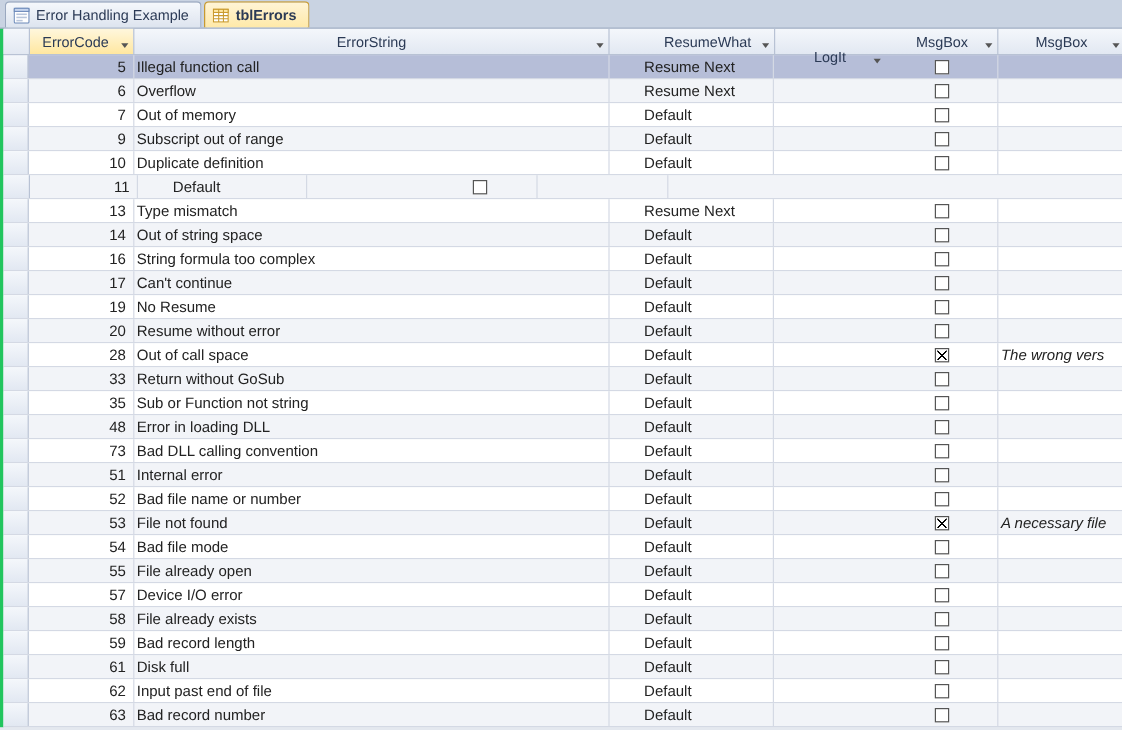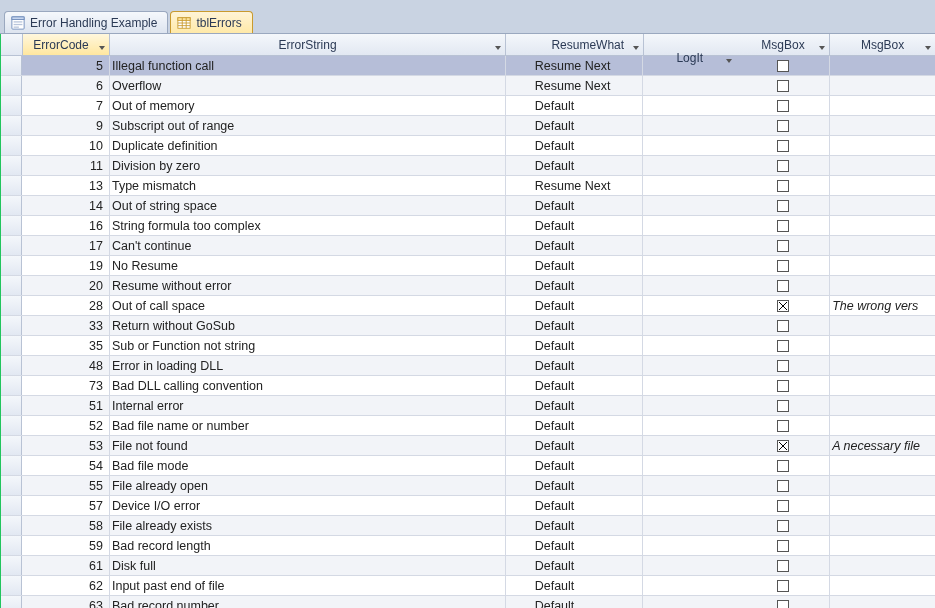--- a/index.html
+++ b/index.html
@@ -10,21 +10,21 @@
     background: #e4e8ef;
     color: #222;
     width: 935px;
     height: 608px;
     overflow: hidden;
   }
   
   .tabbar {
     display: flex;
     align-items: flex-end;
-    height: 34px;
+    height: 24px;
     background: #c9d3e2;
     border-bottom: 1px solid #9aa8bf;
     padding-left: 4px;
     gap: 2px;
   }
   .tab {
     display: flex;
     align-items: center;
     gap: 5px;
     height: 22px;
@@ -34,34 +34,34 @@
     border-bottom: none;
     border-radius: 4px 4px 0 0;
     background: linear-gradient(#f5f8fc, #dde4ef);
     color: #2b3a55;
     cursor: pointer;
     position: relative;
   }
   .tab.active {
     background: linear-gradient(#fff4d6, #ffe9a8);
     border-color: #c99a2e;
-    font-weight: 400;
+    font-weight: 700;
     z-index: 2;
   }
   .tab-icon {
     width: 14px; height: 14px;
     display: inline-flex; align-items: center; justify-content: center;
   }
   .icon-form svg { width: 14px; height: 14px; }
   .icon-table svg { width: 14px; height: 14px; }
 
   
   .grid {
     width: 935px;
-    border-left: 1px solid #22c55e;
+    border-left: 3px solid #22c55e;
   }
   .header-row, .data-row {
     display: flex;
     width: 935px;
   }
   .header-row {
     height: 22px;
     background: linear-gradient(#f4f7fb, #e2e8f2);
     border-bottom: 1px solid #b8c2d4;
     font-size: 12px;
@@ -284,21 +284,20 @@
           <span class="chk checked"></span>
         </div>
         <div class="cell c-msgbox">
           <span class="chk"></span>
         </div>
         <div class="cell c-msg"></div>
       </div>
       <div class="data-row">
         <div class="rowsel-data"></div>
         <div class="cell c-code">11</div>
-        <div class="cell c-string">Division by zero</div>
         <div class="cell c-resume">Default</div>
         <div class="cell c-logit">
           <span class="chk checked"></span>
         </div>
         <div class="cell c-msgbox">
           <span class="chk"></span>
         </div>
         <div class="cell c-msg"></div>
       </div>
       <div class="data-row">

